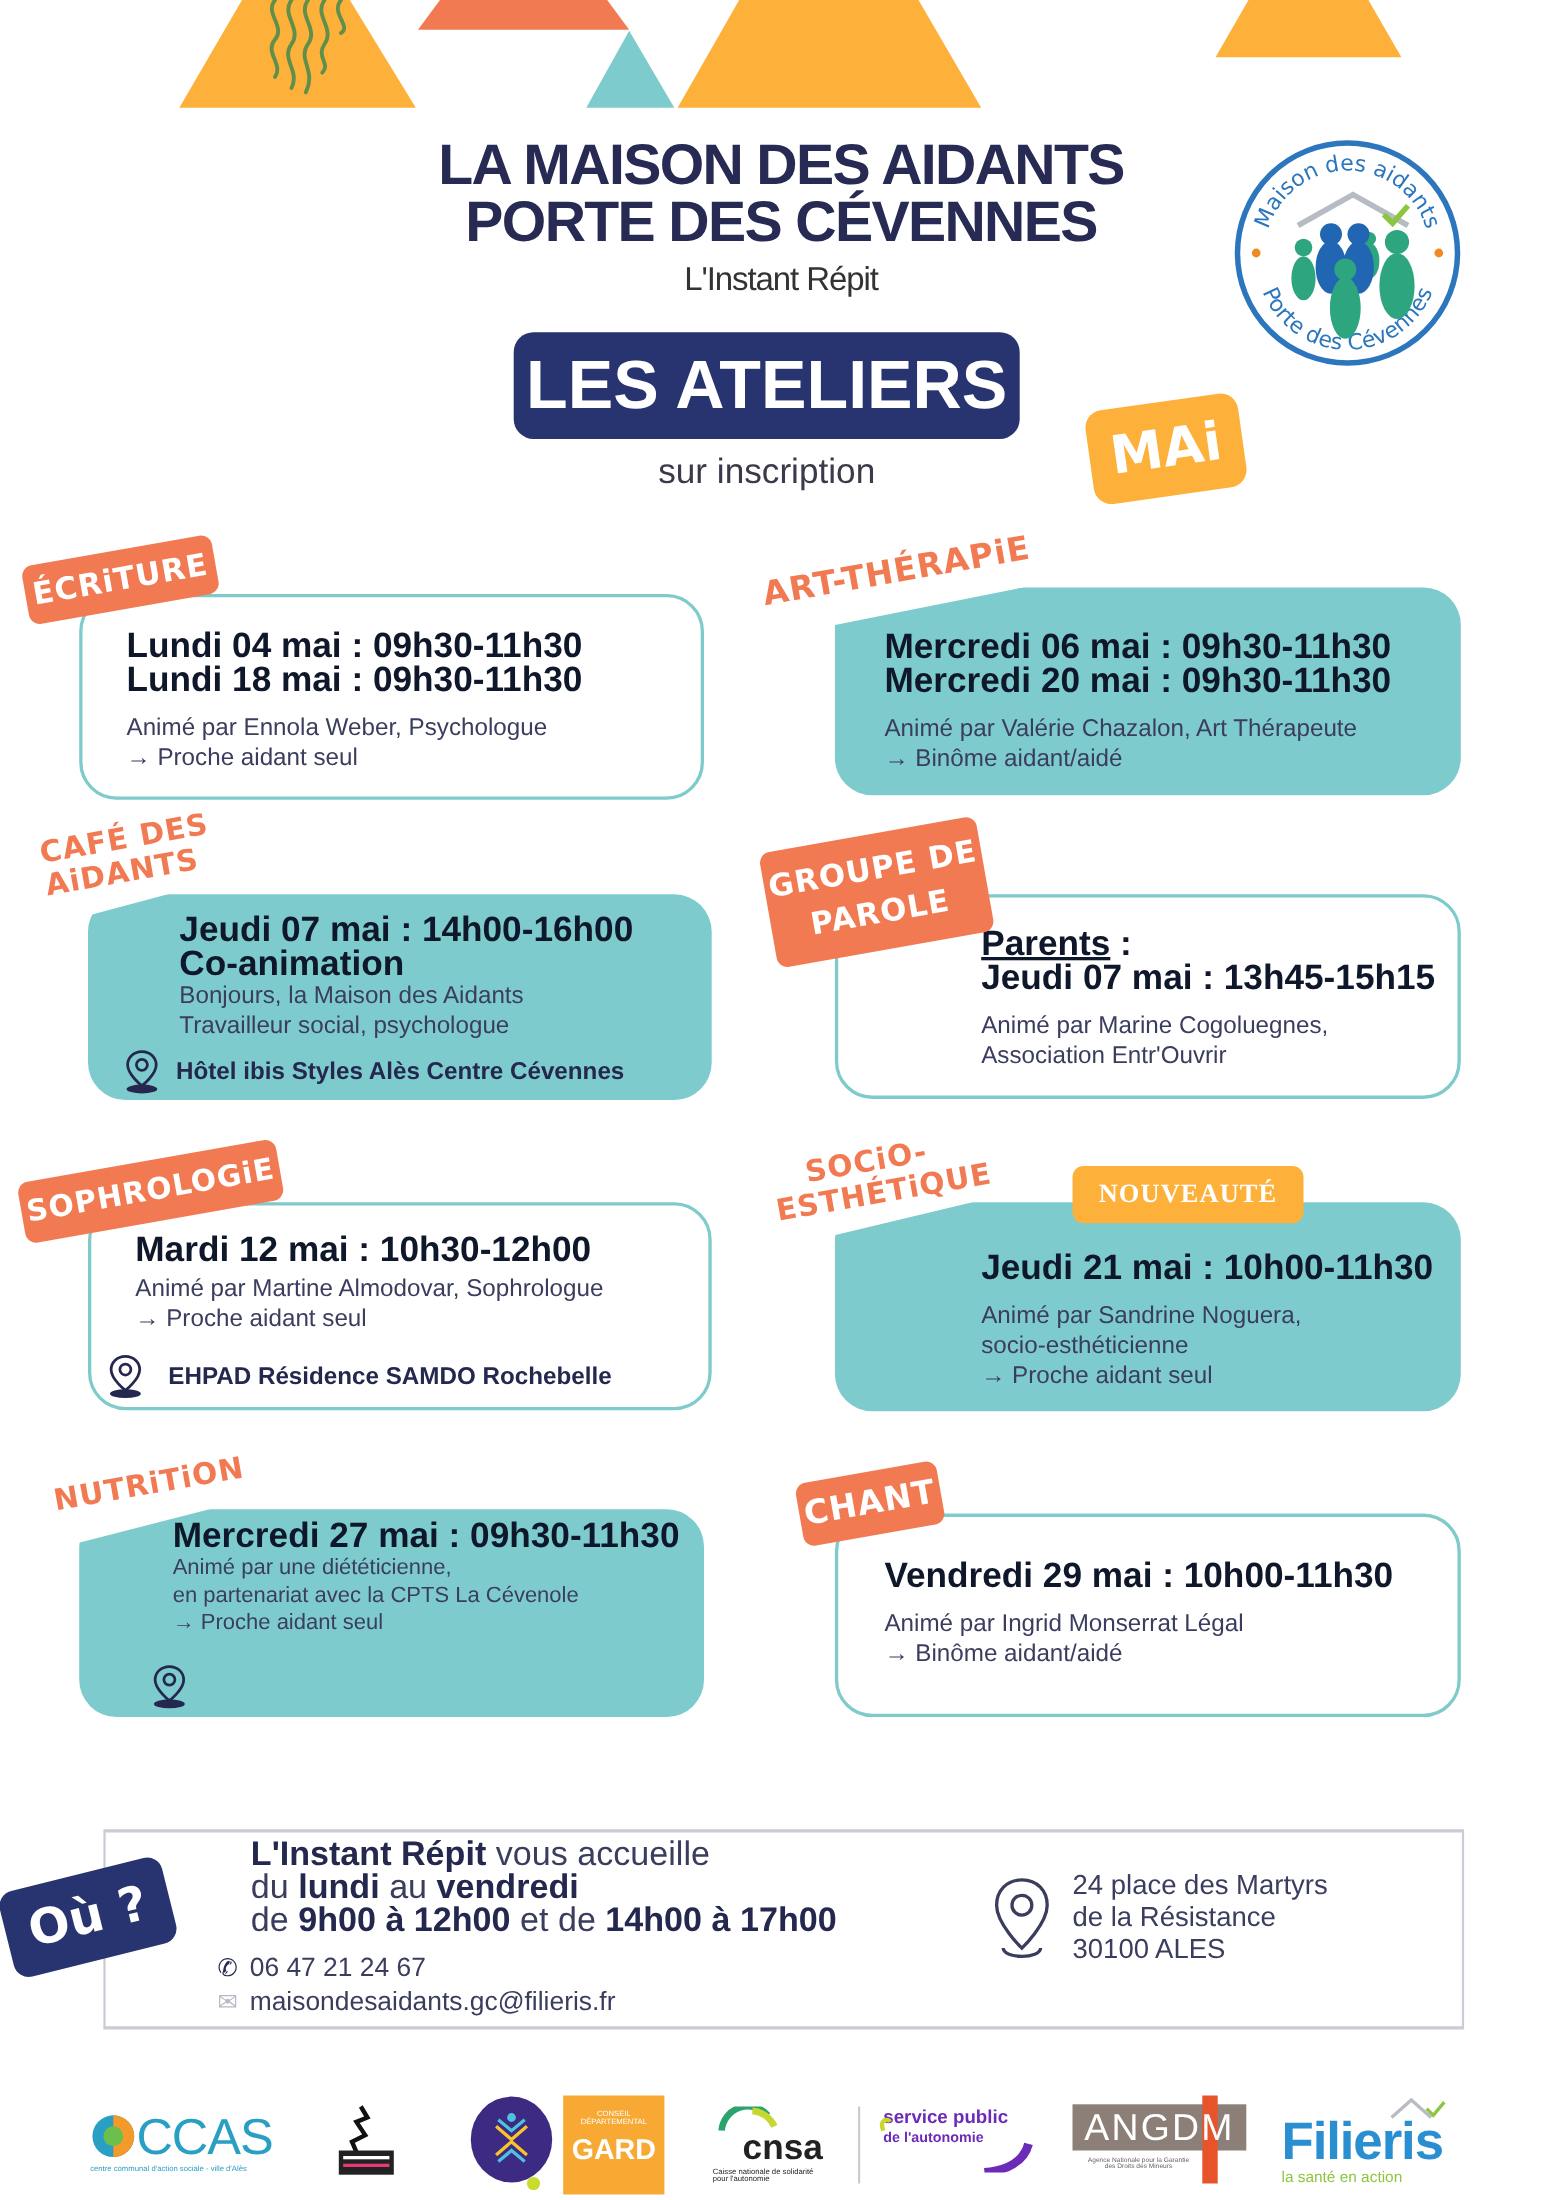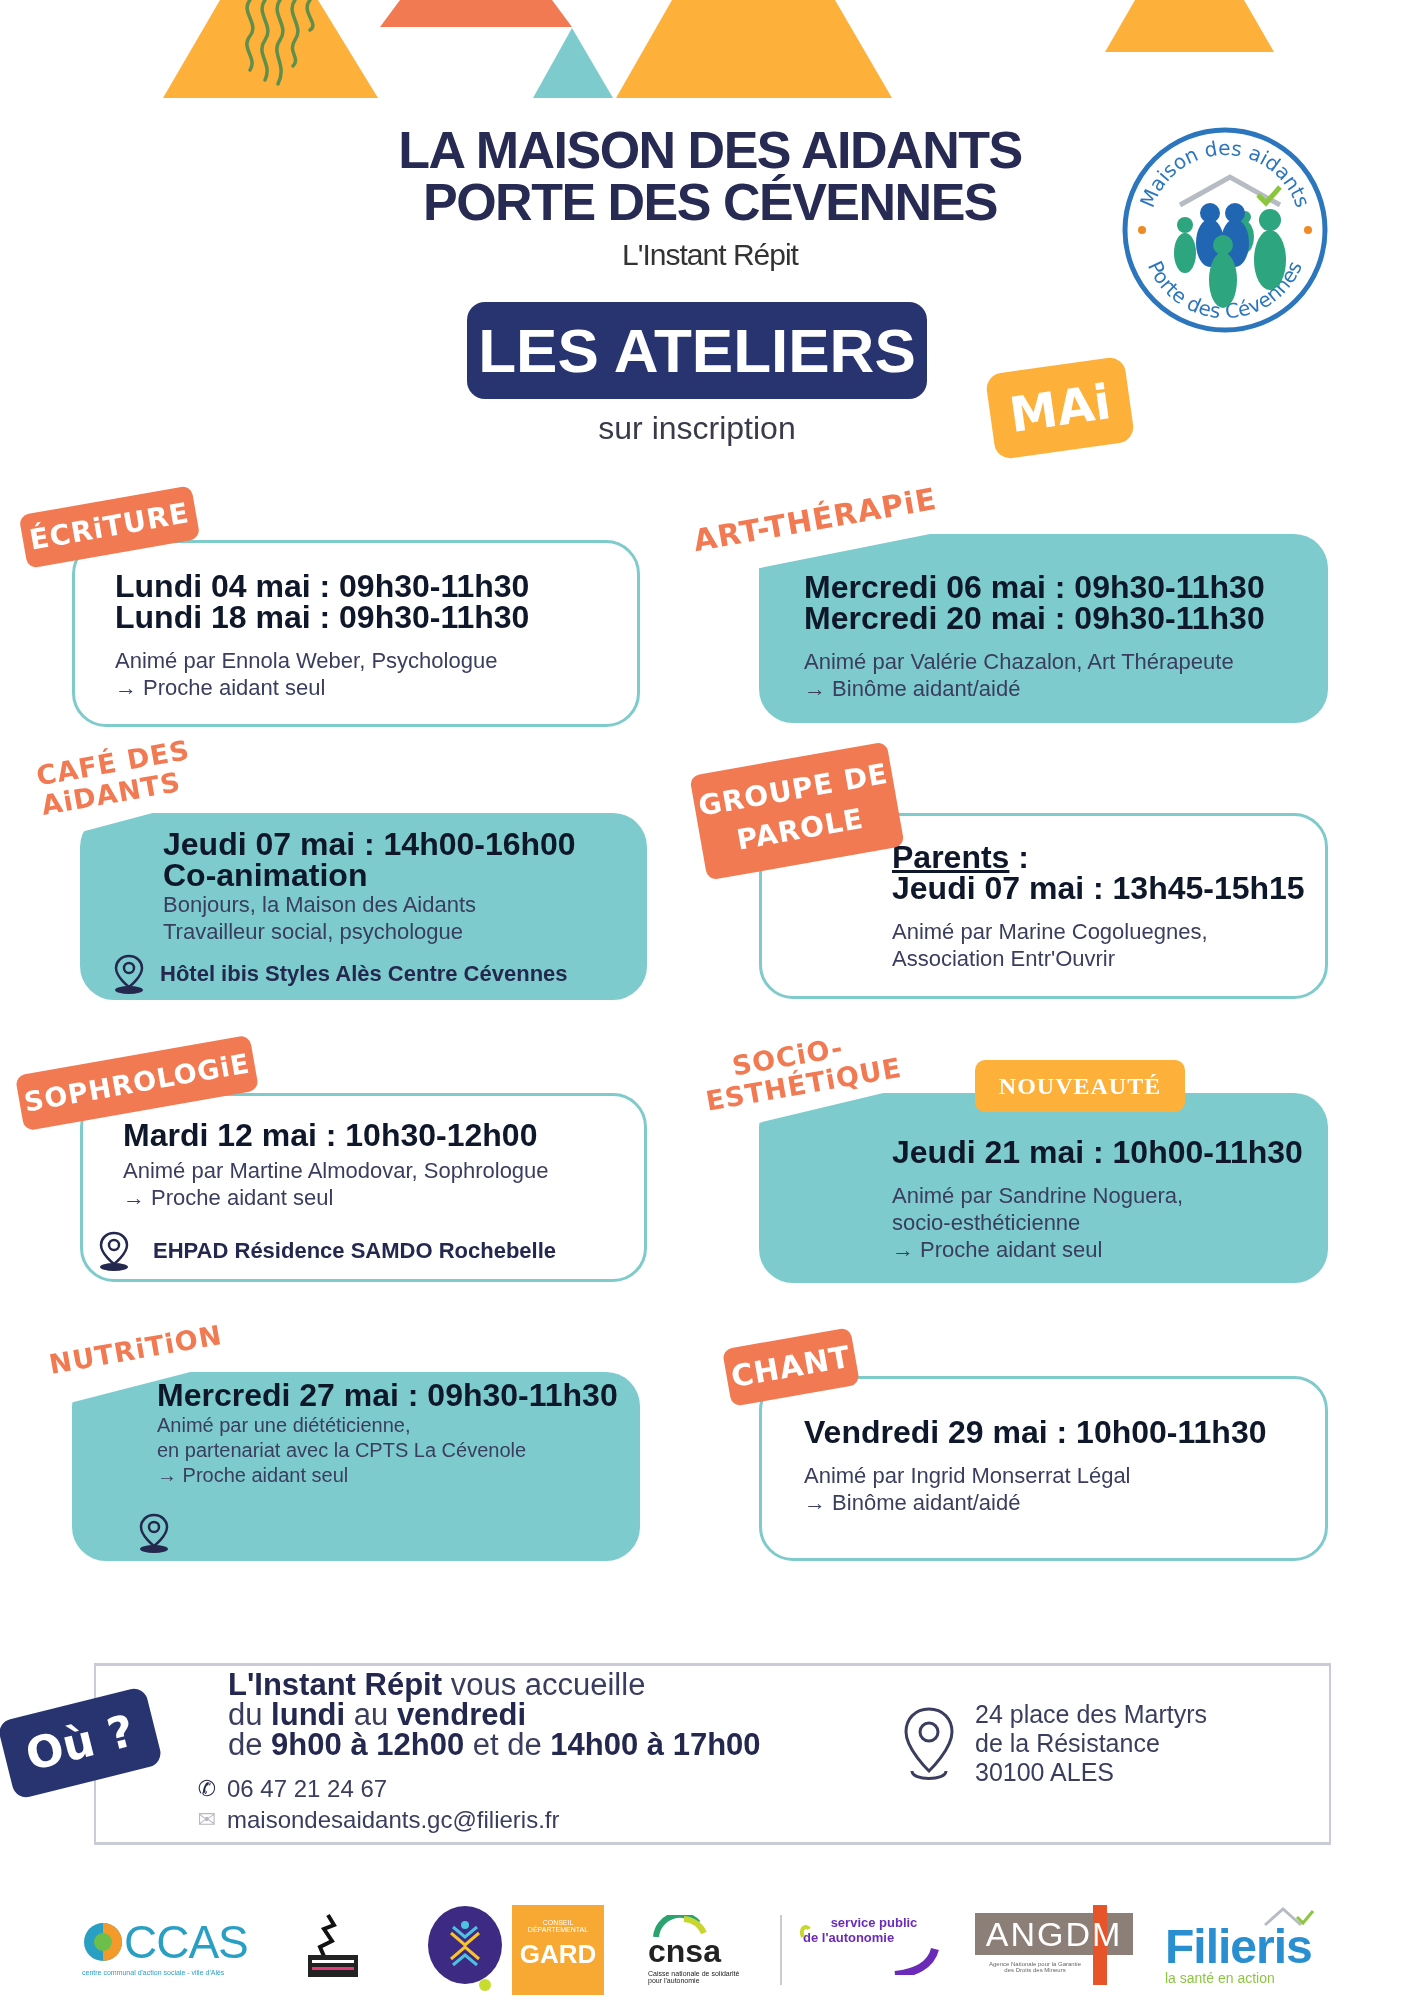--- a/index.html
+++ b/index.html
@@ -302,27 +302,27 @@
   <div class="lg" style="left:512px;top:10px;width:92px;height:90px;background:#f7a933;text-align:center;color:#fff;">
     <div style="font-size:7px;padding-top:14px;">CONSEIL DÉPARTEMENTAL</div>
     <div style="font-size:26px;font-weight:700;margin-top:6px;">GARD</div>
   </div>
 
   <div class="lg" style="left:648px;top:20px;width:100px;">
     <svg width="60" height="22">
         <path d="M8,22 A24,24 0 0 1 50,8" fill="none" stroke="#2ba36f" stroke-width="6"></path>
         <path d="M36,4 A24,24 0 0 1 56,18" fill="none" stroke="#c7d72f" stroke-width="6"></path>
       </svg>
-    <div style="font-size:32px;font-weight:700;color:#222;margin-top:-8px;">cnsa</div>
+    <div style="font-size:32px;font-weight:700;color:#222;margin-top:-8px;text-align:right;">cnsa</div>
     <div style="font-size:7px;color:#222;">Caisse nationale de solidarité pour l'autonomie</div>
   </div>
   <div class="lg" style="left:780px;top:20px;width:2px;height:70px;background:#ccc;"></div>
 
   <div class="lg" style="left:795px;top:20px;width:150px;">
-    <div style="font-size:13px;font-weight:700;color:#6b2bb8;padding-left:8px;text-align:center;">service public</div>
+    <div style="font-size:17px;font-weight:700;color:#6b2bb8;padding-left:8px;">service public</div>
     <div style="font-size:13px;font-weight:700;color:#6b2bb8;padding-left:8px;">de l'autonomie</div>
     <svg width="150" height="50" style="position:absolute;left:0;top:10px;">
         <path d="M8,12 C4,2 12,0 14,4" fill="none" stroke="#c7d72f" stroke-width="4"></path>
         <path d="M140,24 C136,40 120,48 100,50" fill="none" stroke="#6b2bb8" stroke-width="8"></path>
       </svg>
   </div>
 
   <div class="lg" style="left:975px;top:10px;width:165px;height:85px;">
     <div style="position:absolute;left:0;top:8px;width:158px;height:42px;background:#8c7f78;"></div>
     <div style="position:absolute;left:118px;top:0;width:14px;height:80px;background:#e8542a;"></div>

